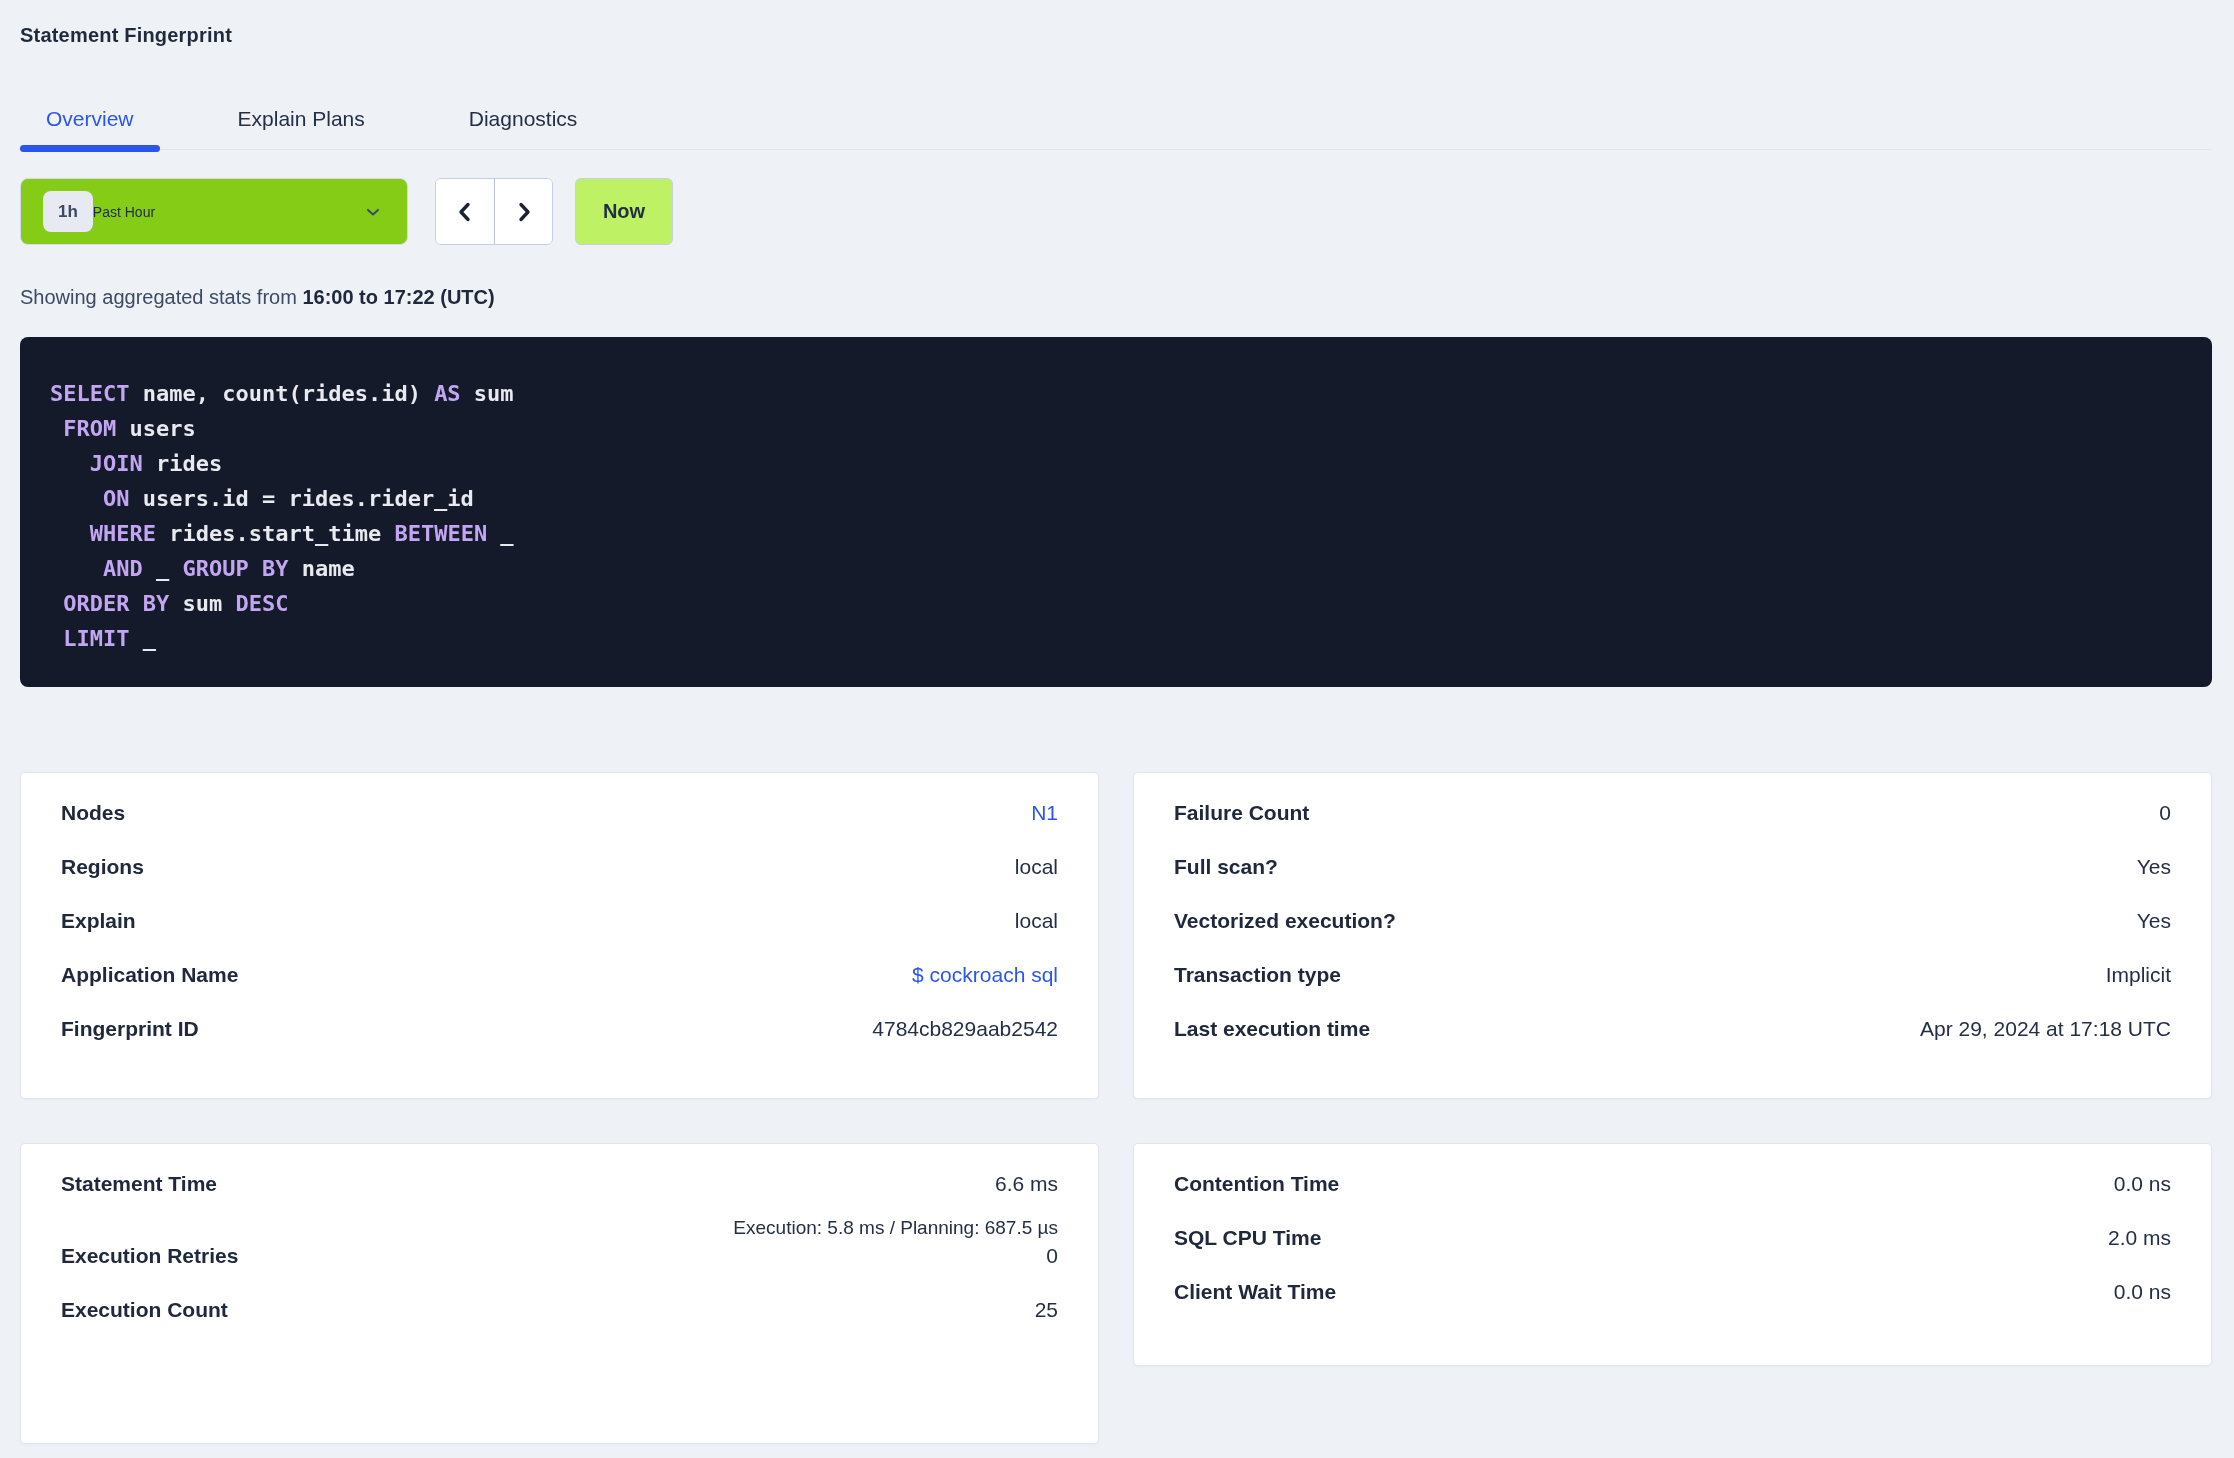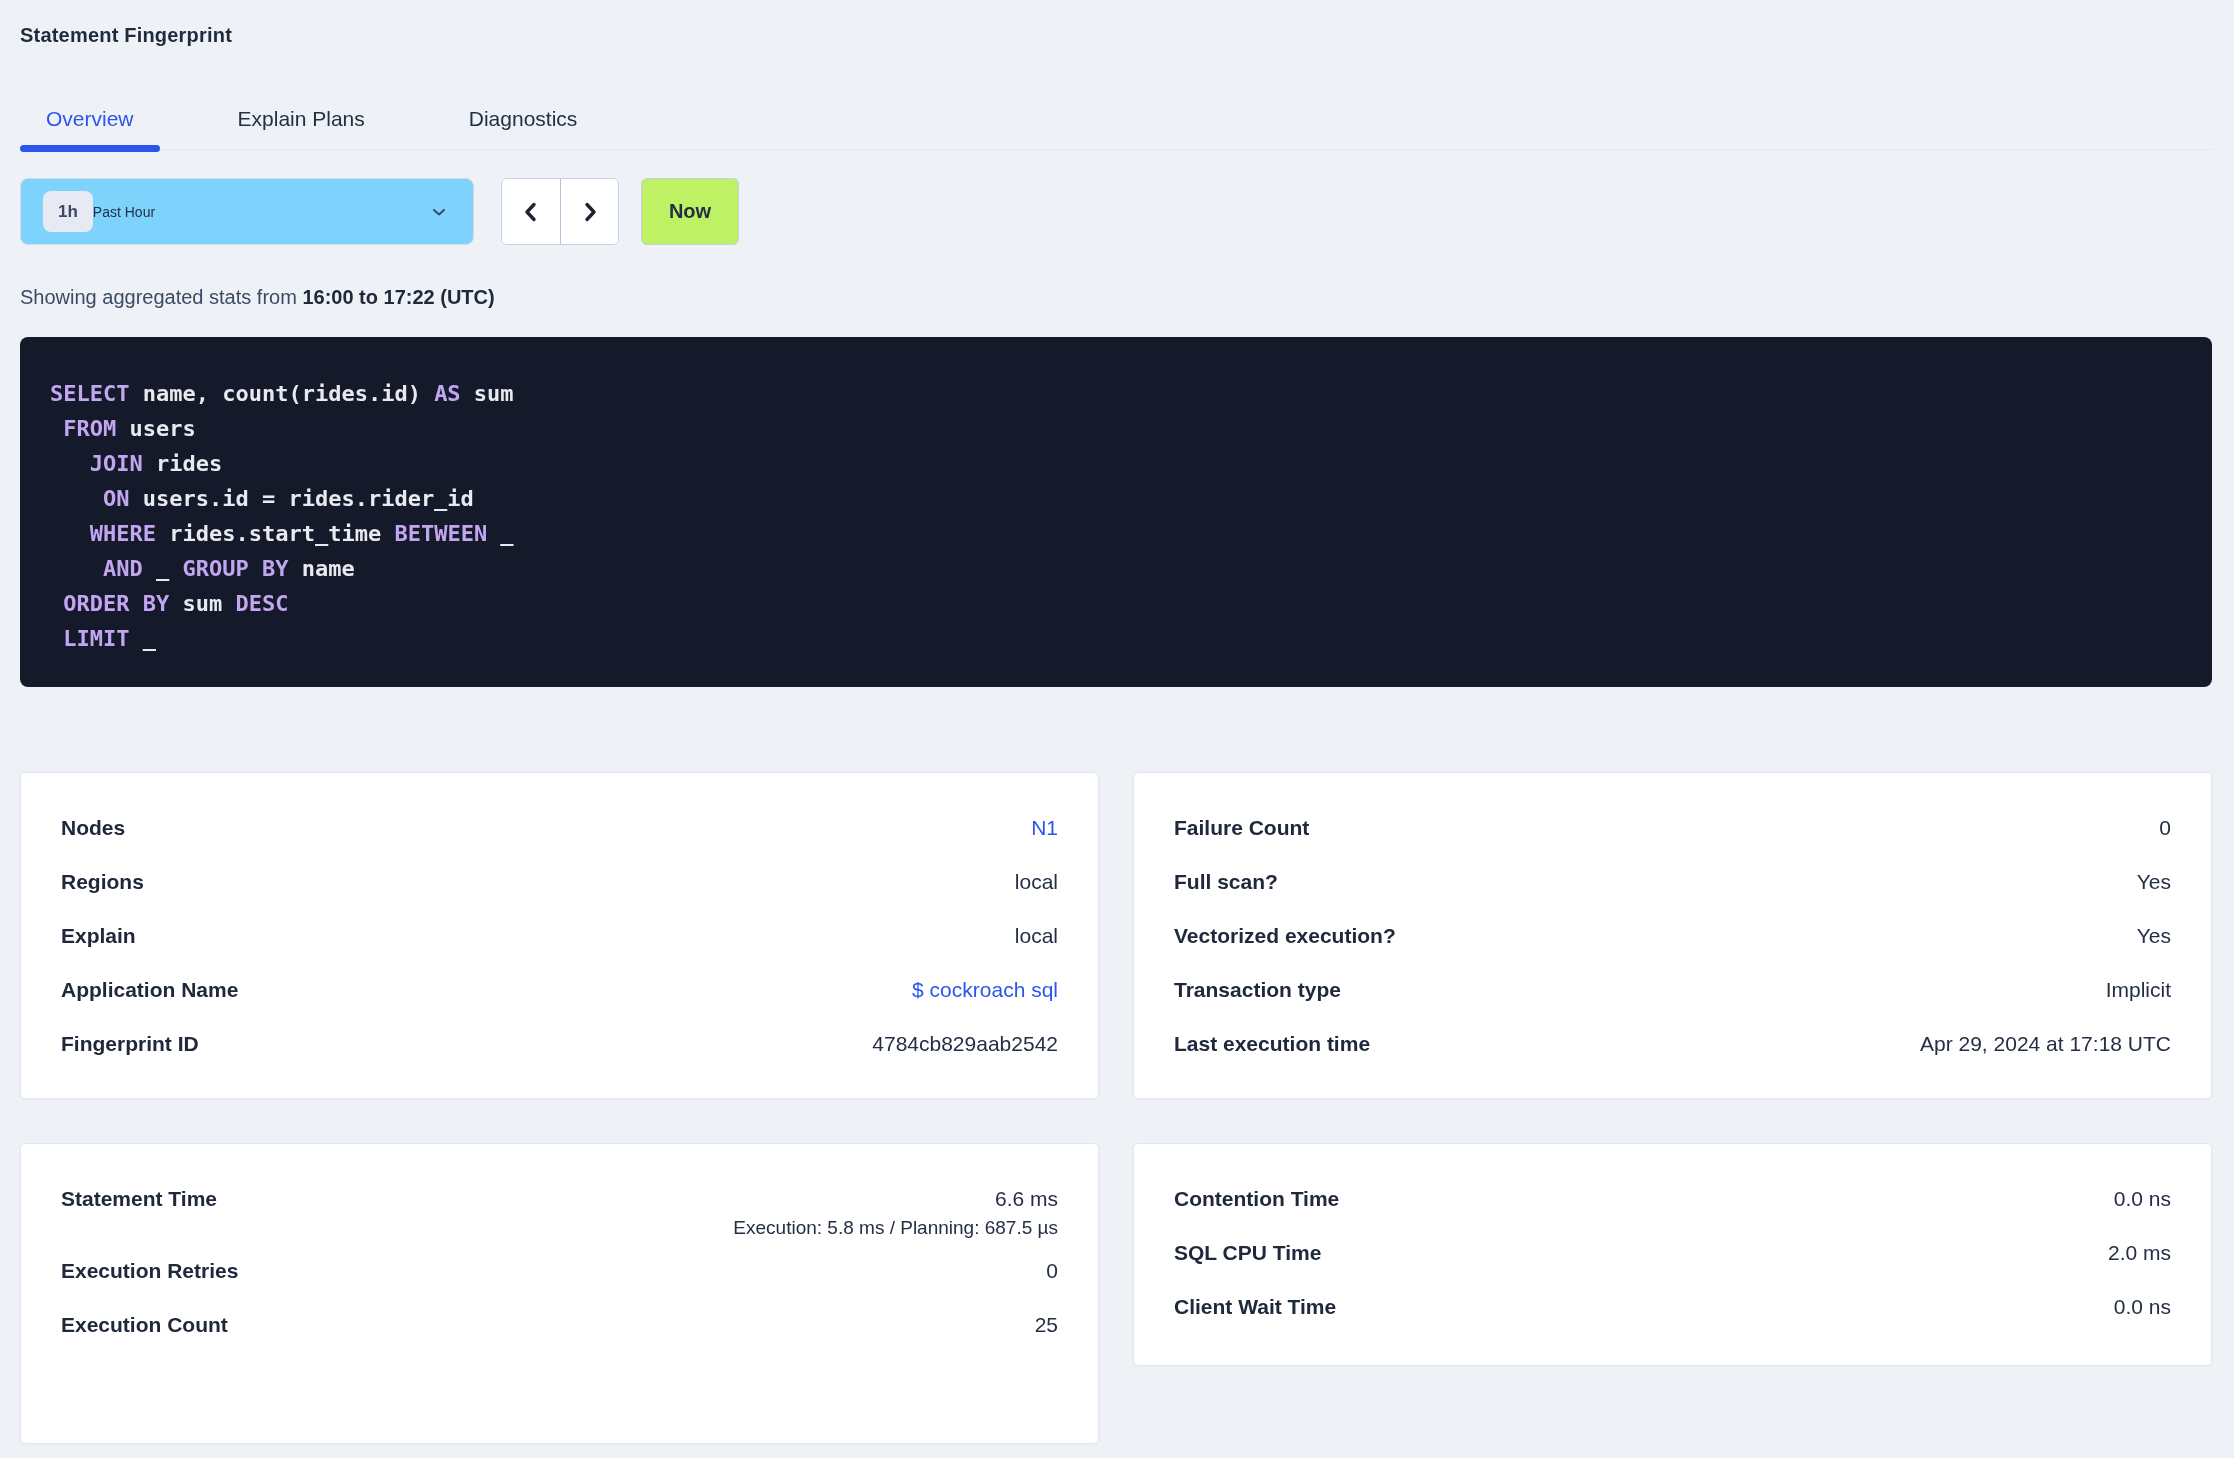--- a/index.html
+++ b/index.html
@@ -39,21 +39,21 @@
     padding: 8px 26px 18px; position: relative; cursor: pointer;
   }
   .tab.active { color: var(--accent); }
   .tab.active::after {
     content: ""; position: absolute; left: 0; right: 0; bottom: -3px;
     height: 7px; border-radius: 4px; background: var(--accent);
   }
   
   .toolbar { display: flex; align-items: stretch; margin-top: 28px; height: 67px; }
   .picker {
-    width: 454px; background: #7dd3fc;
+    width: 388px; background: #84cc16;
     border: 1px solid #d5dae6; border-radius: 8px;
     display: flex; align-items: center;
     padding: 0 24px 0 22px; cursor: pointer; justify-content: flex-end;
   }
   .badge {
     background: #e7eaf3; border-radius: 8px;
     font-weight: 700; font-size: 17px; color: #3e4a63;
     padding: 12px 15px; line-height: 1;
   }
   .picker-label { font-size: 14px; color: var(--ink-2); flex: 1; }
@@ -92,21 +92,21 @@
     margin-top: 85px; align-items: start;
   }
   .panel {
     background: #fff; border: 1px solid var(--panel-border); border-radius: 5px;
     padding: 28px 40px 0;
     box-shadow: 0 1px 3px rgba(23,42,78,.04);
   }
   .panel-0, .panel-1 { height: 327px; }
   .panel-2 { height: 301px; }
   .panel-3 { height: 223px; }
-  .row-main { height: 54px; display: flex; justify-content: space-between; align-items: center; }
+  .row-main { height: 54px; display: flex; justify-content: space-between; align-items: flex-start; }
   .label { font-size: 21px; font-weight: 600; color: var(--ink); }
   .value { font-size: 21px; color: var(--ink-2); }
   .value.link { color: var(--accent); cursor: pointer; }
   .row-sub { text-align: right; font-size: 19px; color: var(--ink-2); margin-top: -9px; height: 27px; }
   svg { display: block; }
 </style>
 </head>
 <body>
 
 <h1 class="title">Statement Fingerprint</h1>

